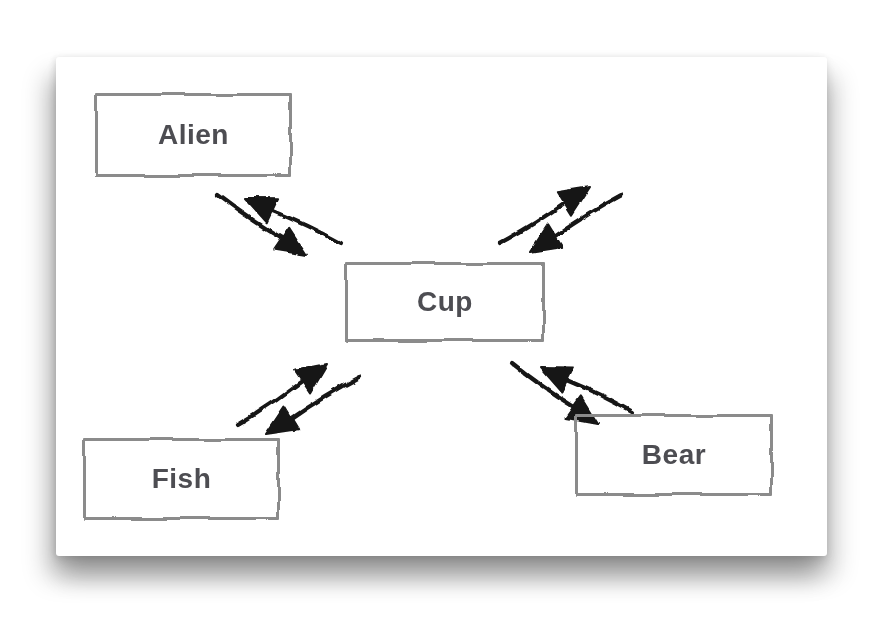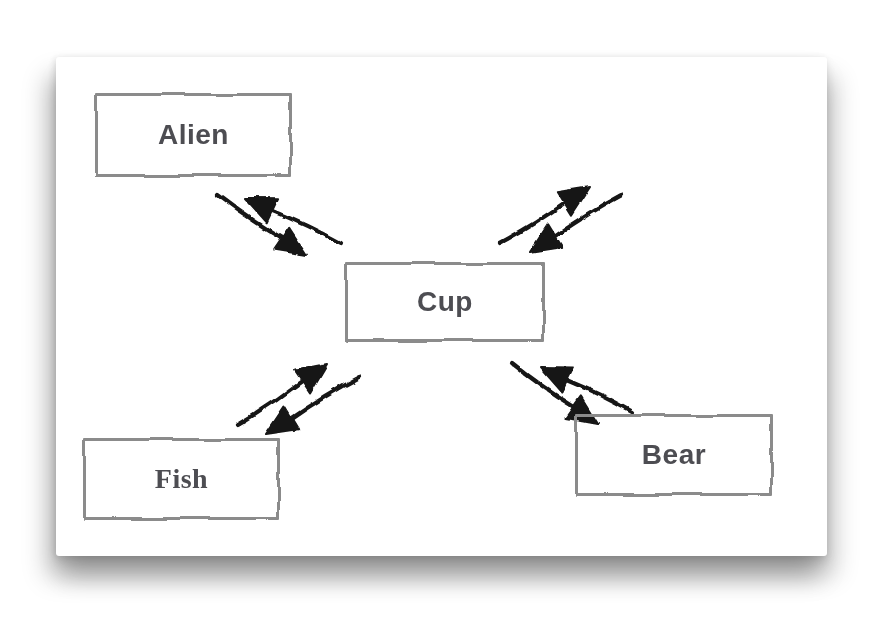--- a/index.html
+++ b/index.html
@@ -66,21 +66,21 @@
   .node-label {
     position: relative;
     color: var(--node-text, #4d4d52);
     font-weight: bold;
     font-size: 28px;
     letter-spacing: 0.5px;
   }
   .node-alien  { left: 95px;  top: 93px;  width: 197px; height: 84px; }
   .node-person { left: 588px; top: 93px;  width: 199px; height: 83px; }
   .node-cup    { left: 323px; top: 262px; width: 200px; height: 80px; margin-left: 22px; }
-  .node-fish   { left: 83px;  top: 438px; width: 197px; height: 82px; font-family: Liberation Serif, serif; }
+  .node-fish   { left: 83px;  top: 438px; width: 197px; height: 82px; }
   .node-bear   { left: 575px; top: 414px; width: 198px; height: 82px; }
 </style>
 </head>
 <body>
 
 <div class="stage">
   <div class="card"></div>
 
   <svg class="edges" viewBox="0 0 888 636" xmlns="http://www.w3.org/2000/svg">
     <defs>

